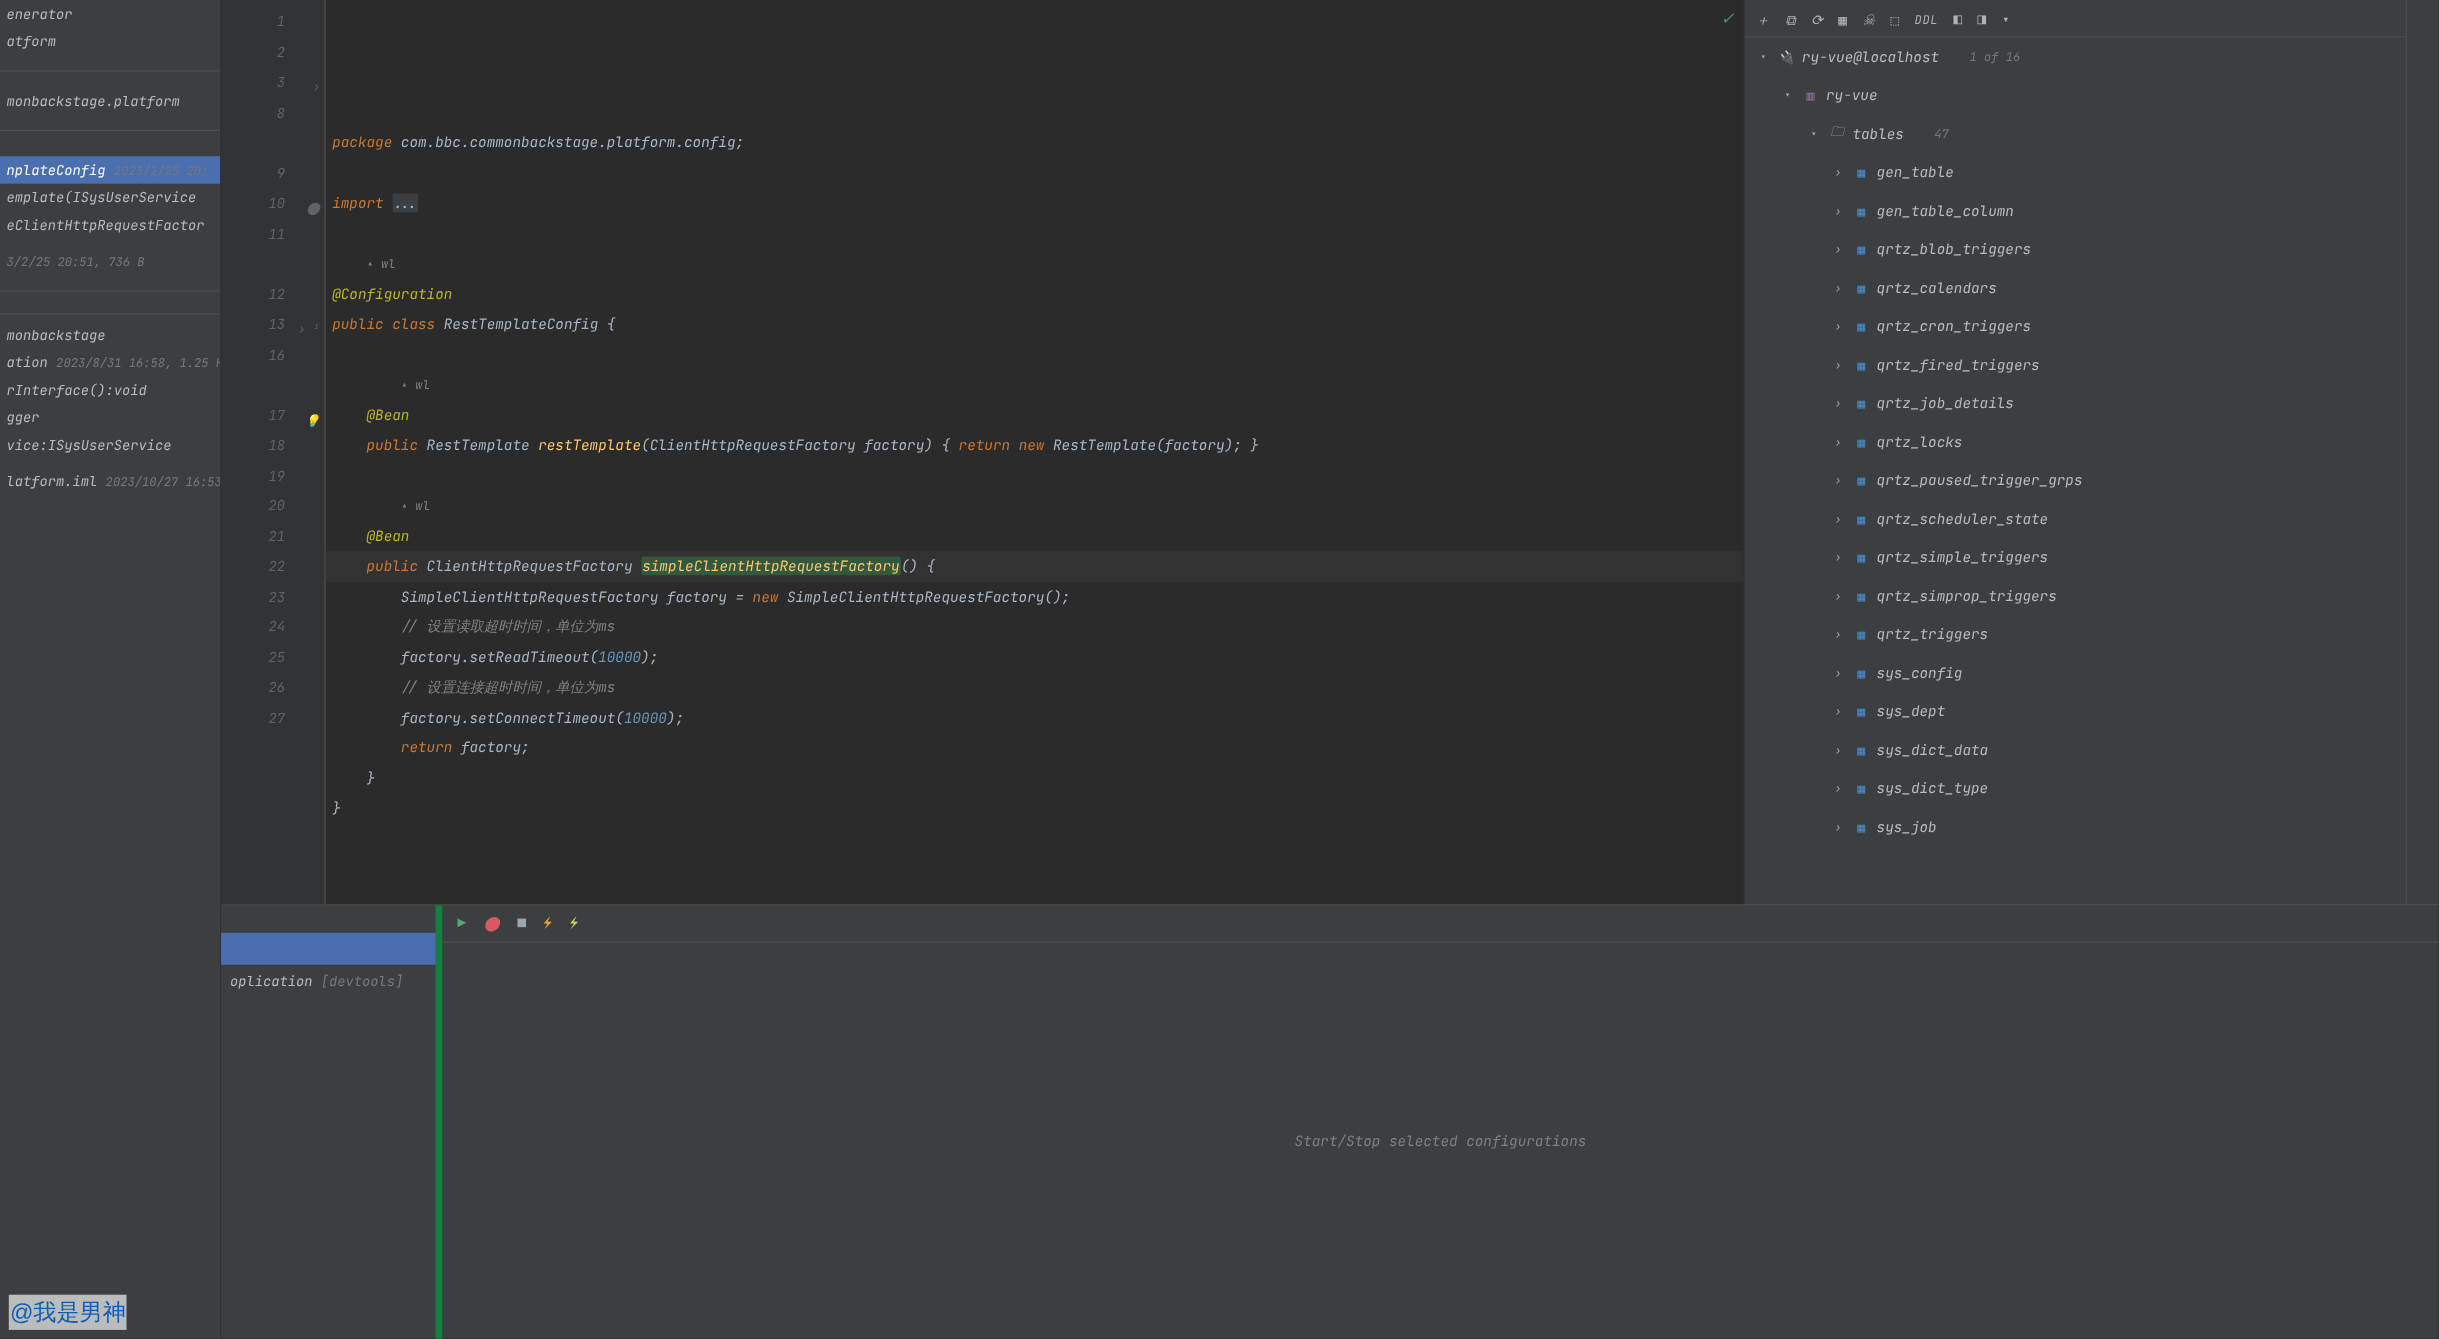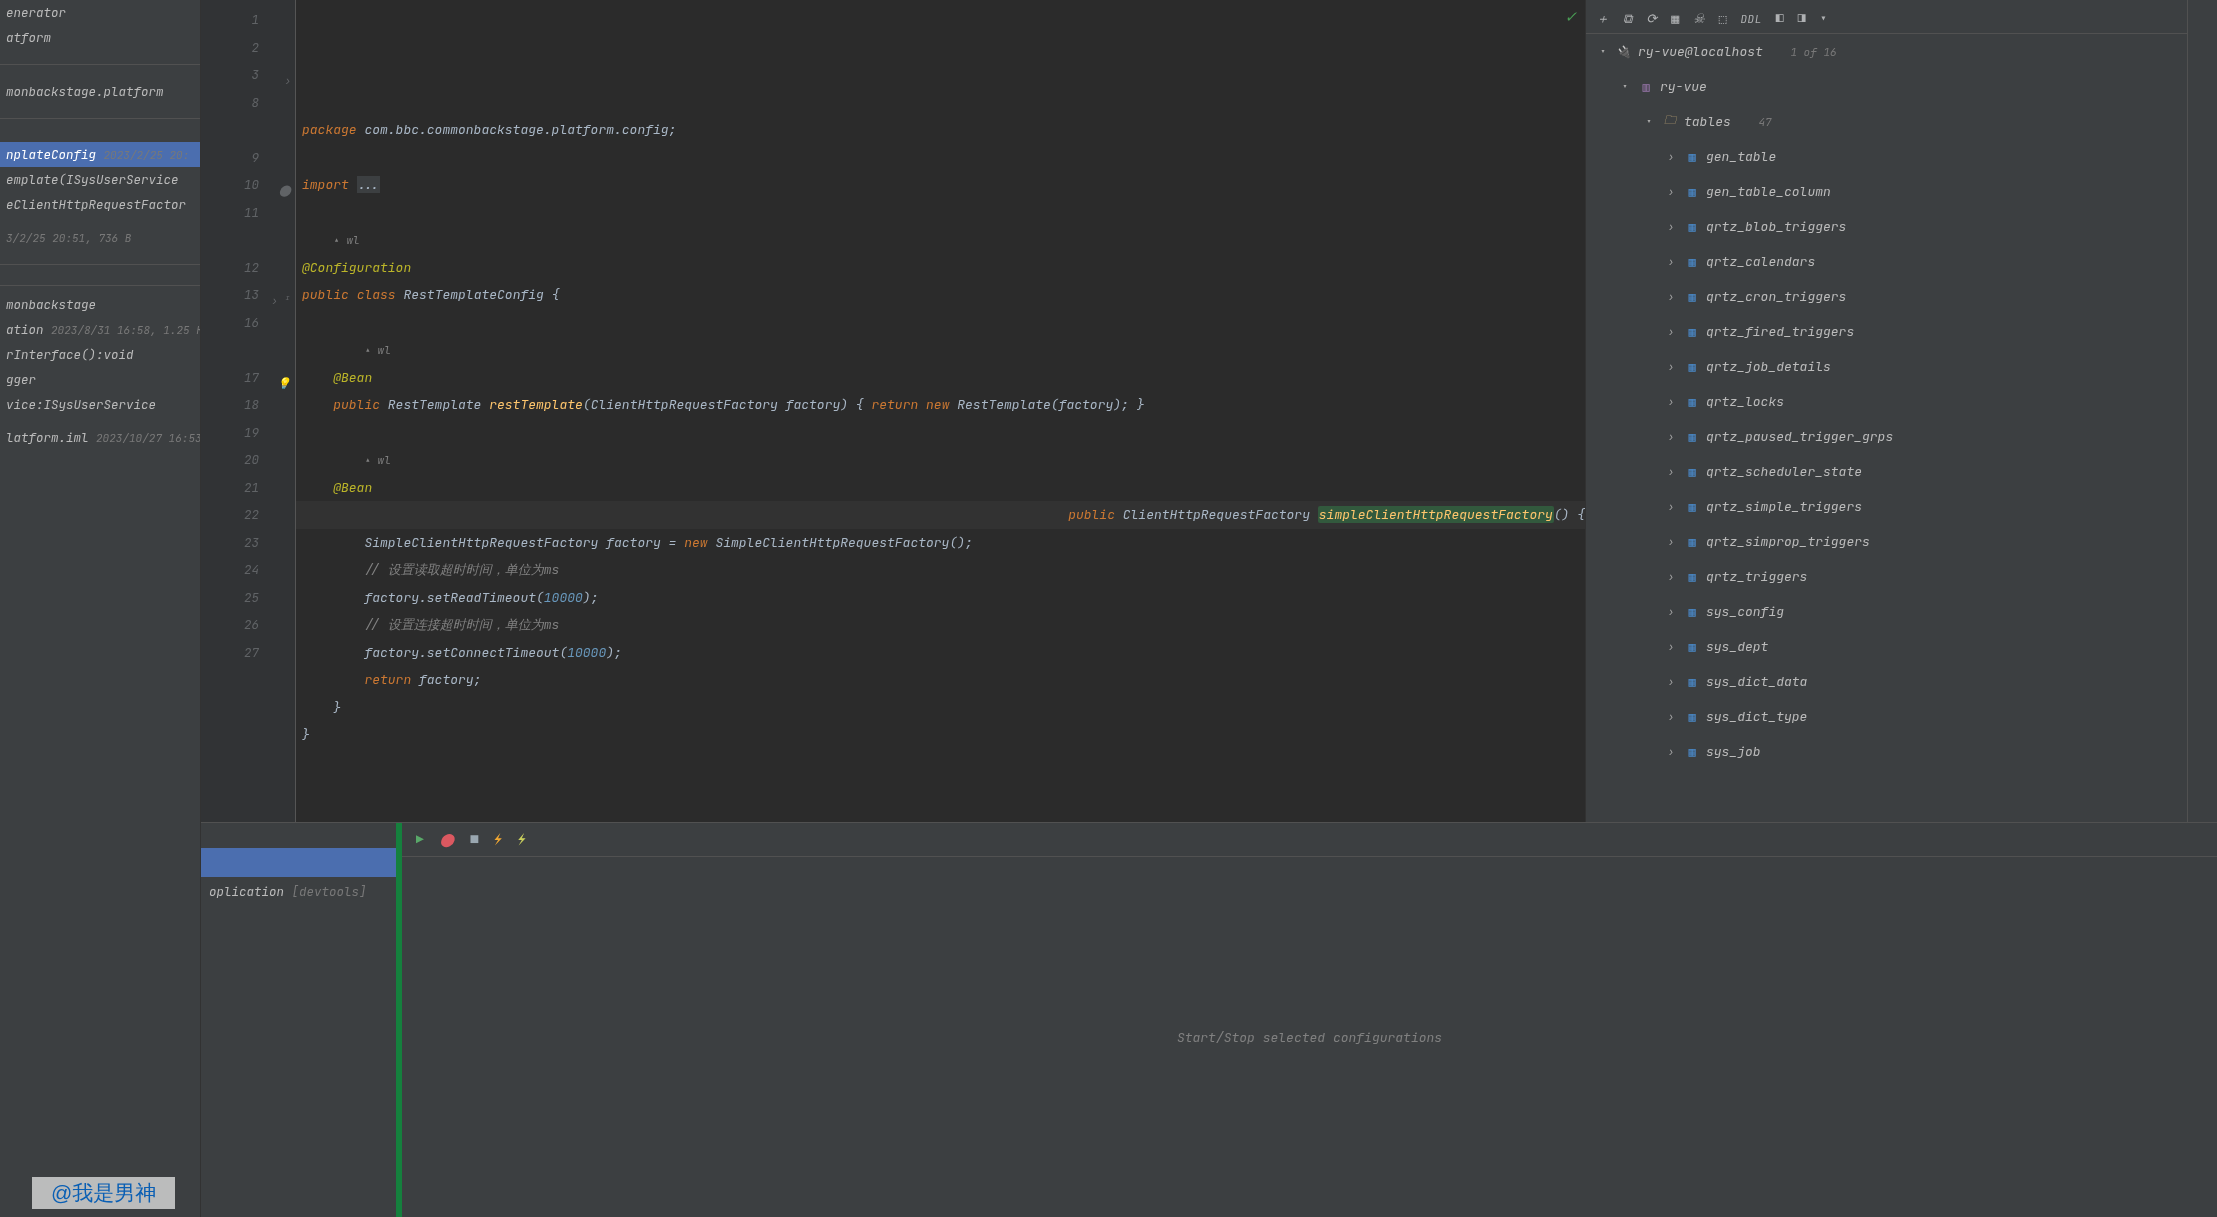--- a/index.html
+++ b/index.html
@@ -68,21 +68,21 @@
 .code {
   flex:1;
   padding-top:6px;
   font-size:13px;
   line-height:27.5px;
   white-space:pre;
   position:relative;
   overflow:hidden;
 }
 .codeline { height:27.5px; padding-left:6px; }
-.codeline.hl { background:#323232;text-align:right; }
+.codeline.hl { background:#323232; }
 .kw { color:#cc7832; }
 .anno { color:#bbb529; }
 .num  { color:#6897bb; }
 .fn   { color:#ffc66d; }
 .cmt  { color:#808080; }
 .auth { color:#808080; font-size:11px; }
 .hl-ident { background:#32593d; border-radius:2px; padding:0 1px; }
 .check-ok {
   position:absolute; top:4px; right:8px; color:#499c54; font-size:15px;
 }
@@ -157,22 +157,21 @@
   display:flex; align-items:center; justify-content:center;
   color:#808080; font-size:13px;
 }
 
 
 .wm {
   position:absolute; left:8px; bottom:8px;
   background:rgba(255,255,255,0.65);
   color:#0a5fb4; font-size:21px;
   font-family:"Microsoft YaHei",sans-serif;
-  padding:2px 19px;
-  margin-left:24px;
+  padding:2px 1px;
 }
 </style>
 </head>
 <body>
 
 <div class="root">
 
   <div class="leftcol" id="leftcol">
   <div class="row">enerator</div>
       <div class="row">atform</div>

